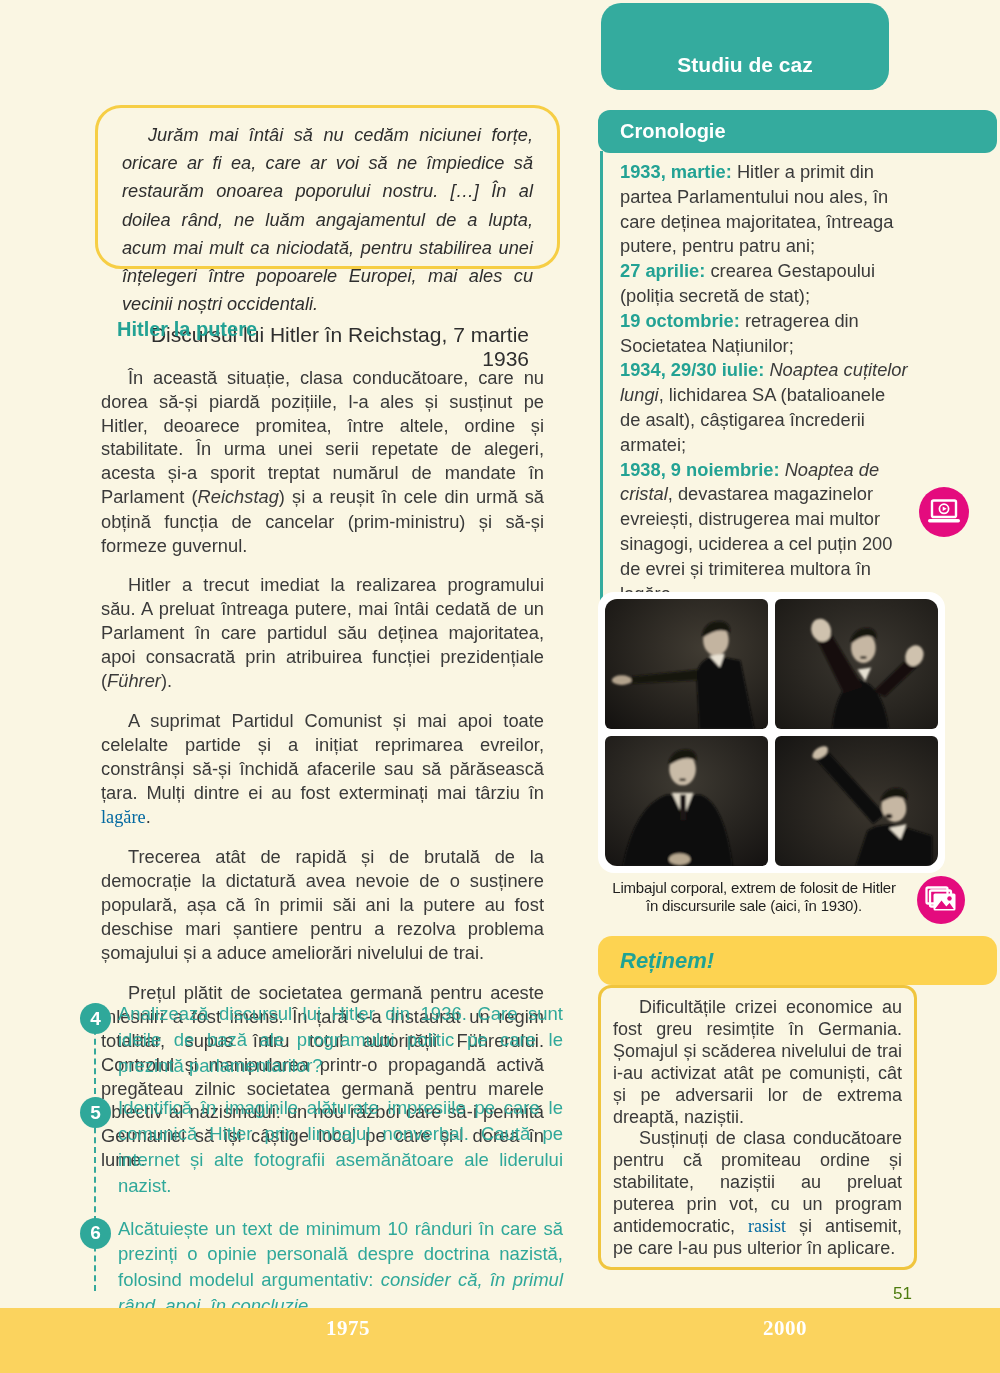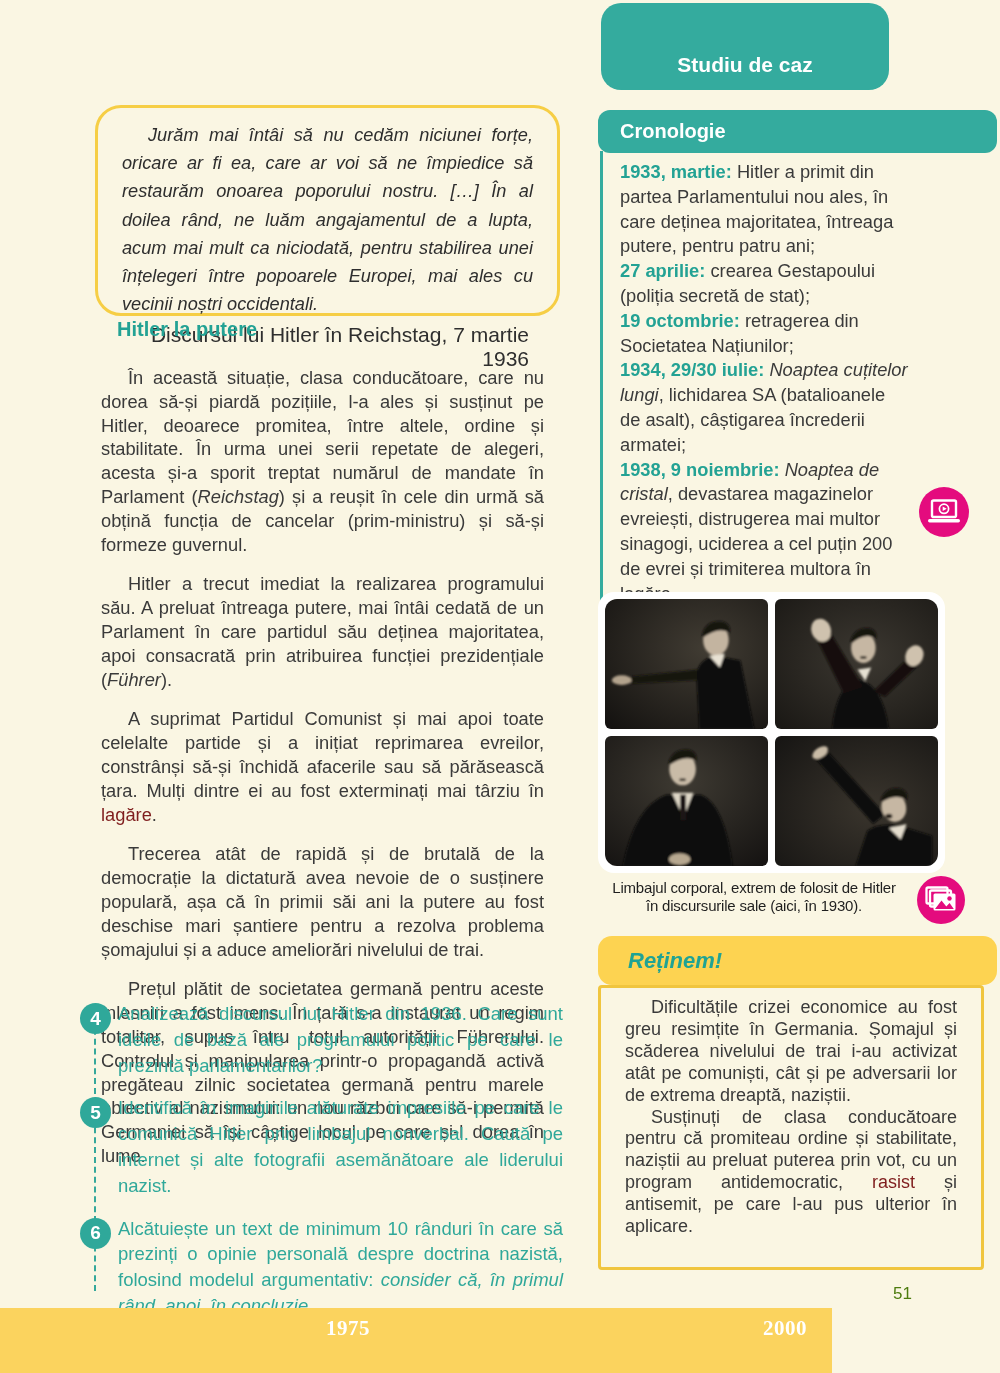--- a/index.html
+++ b/index.html
@@ -2,34 +2,34 @@
 <html lang="ro"><head>
 <meta charset="utf-8">
 <style>
   html,body{margin:0;padding:0;}
   .page{
     position:relative;width:1000px;height:1373px;background:#faf6e3;
     font-family:"Liberation Sans","DejaVu Sans",sans-serif;overflow:hidden;color:#3a3a3a;
   }
   
   .quote-box{
-    position:absolute;left:95px;top:105px;width:465px;height:211px;
+    position:absolute;left:95px;top:105px;width:465px;height:164px;
     border:3px solid #f6ce45;border-radius:26px;box-sizing:border-box;
     padding:13px 24px 8px 24px;background:#faf6e3;
   }
   .quote-text{margin:0;font-style:italic;font-size:18.2px;line-height:28.2px;
     text-align:justify;text-indent:26px;color:#2e2e2e;}
   .quote-attribution{margin:5px 4px 0 0;text-align:right;font-size:21px;color:#2e2e2e;}
   .section-heading{position:absolute;left:117px;top:318px;margin:0;font-size:20px;
     font-weight:bold;color:#23a294;}
   .article{position:absolute;left:85px;top:350px;width:475px;font-size:18.3px;
     line-height:23.8px;text-align:justify;}
   .article p{margin:16px;text-indent:27px;}
   .article em{font-style:italic;}
-  .glossary{color:#7f1d1d;}
+  .glossary{color:#0369a1;font-family:Liberation Serif, serif;}
   
   .exercises{position:absolute;left:80px;top:1001px;width:483px;}
   .ex-line{position:absolute;left:14px;top:18px;height:272px;border-left:2.5px dashed #35a89b;}
   .exercise{position:relative;margin-bottom:17px;padding-left:38px;}
   .ex-num{position:absolute;left:0;top:2px;width:31px;height:31px;border-radius:50%;
     background:#2fa89a;color:#fff;font-size:19px;font-weight:bold;
     display:flex;align-items:center;justify-content:center;}
   .ex-text{margin:0;color:#2fa89a;font-size:18.5px;line-height:25.8px;text-align:justify;}
   .ex-text em{font-style:italic;}
   
@@ -56,30 +56,30 @@
   .photo{border-radius:6px;overflow:hidden;}
   .photo:nth-child(1){border-top-left-radius:12px;}
   .photo:nth-child(2){border-top-right-radius:12px;}
   .photo:nth-child(3){border-bottom-left-radius:12px;}
   .photo:nth-child(4){border-bottom-right-radius:12px;}
   .photo svg{display:block;width:100%;height:100%;}
   .caption{position:absolute;left:608px;top:879px;width:292px;margin:0;text-align:center;
     font-size:15px;line-height:18px;color:#1f1f1f;letter-spacing:-0.2px;}
   
   .retinem-header{position:absolute;left:598px;top:936px;width:399px;height:49px;background:#fdd351;
-    border-radius:14px;display:flex;align-items:center;padding-left:30px;box-sizing:border-box;
+    border-radius:14px;display:flex;align-items:center;padding-left:22px;box-sizing:border-box;
     color:#1fa394;font-size:22px;font-weight:bold;font-style:italic;}
-  .retinem-body{position:absolute;left:598px;top:985px;width:386px;height:285px;
-    border:3px solid #f0c53e;border-radius:4px;box-sizing:border-box;background:#faf6e3;
-    padding:9px 24px;font-size:18px;line-height:21.9px;text-align:justify;}
+  .retinem-body{position:absolute;left:598px;top:985px;width:319px;height:285px;
+    border:3px solid #f0c53e;border-radius:13px;box-sizing:border-box;background:#faf6e3;
+    padding:9px 12px;font-size:18px;line-height:21.9px;text-align:justify;}
   .retinem-body p{margin:0;text-indent:26px;}
   
   .page-number{position:absolute;left:893px;top:1284px;width:42px;text-align:left;
     font-size:17px;color:#4d7c0f;}
-  .timeline-bar{position:absolute;left:0;top:1308px;width:832px;height:65px;background:#fbd35e;}
+  .timeline-bar{position:absolute;left:0;top:1308px;width:1000px;height:65px;background:#fbd35e;}
   .year{position:absolute;top:8px;color:#fff;font-family:"Liberation Serif","DejaVu Serif",serif;
     font-weight:bold;font-size:21px;letter-spacing:0.5px;}
   .y0{left:326px;} .y1{left:763px;}
 </style>
 </head>
 <body>
 
 <div class="page">
 
   <div class="quote-box">

